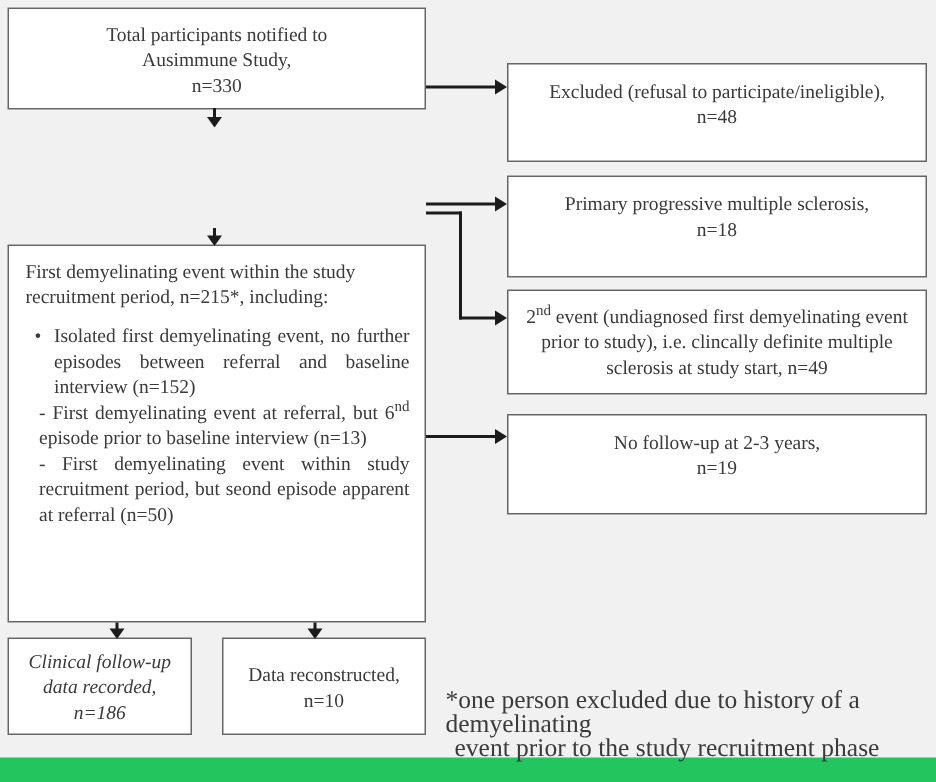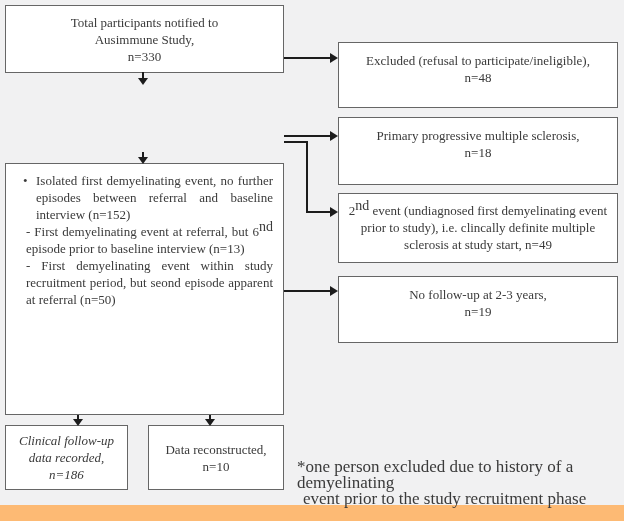--- a/index.html
+++ b/index.html
@@ -6,21 +6,21 @@
   body {
     width: 624px; height: 521px;
     background: #ffffff;
     font-family: "Liberation Serif", "DejaVu Serif", serif;
     color: var(--text, #3a3a3a);
   }
   #stage {
     position: relative;
     width: 624px; height: 521px;
     overflow: hidden;
-    background: #fdba74;
+    background: #22c55e;
   }
   #gray-panel {
     position: absolute; left: 0; top: 0;
     width: 624px; height: 505px;
     background: var(--bg, #f1f1f2);
   }
   .node {
     position: absolute;
     box-sizing: border-box;
     background: var(--boxfill, #ffffff);
@@ -55,21 +55,21 @@
     text-align: justify;
   }
   .bullet::before {
     content: "\2022";
     position: absolute; left: 6px; top: 0;
   }
   .dash {
     padding-left: 9px;
     text-align: justify;
   }
-  sup { font-size: 14px; line-height: 0; vertical-align: super; }
+  sup { font-size: 10px; line-height: 0; vertical-align: super; }
   .line { position: absolute; background: var(--arrow, #1c1c1c); }
   .head-right {
     position: absolute; width: 0; height: 0;
     border-top: 5px solid transparent;
     border-bottom: 5px solid transparent;
     border-left: 8px solid var(--arrow, #1c1c1c);
   }
   .head-down {
     position: absolute; width: 0; height: 0;
     border-left: 5px solid transparent;
@@ -89,20 +89,22 @@
 
 <div id="stage">
   <div id="gray-panel"></div>
 
   <div class="node center-flex" style="left:5px; top:5px; width:279px; height:68px;">Total participants notified to
 Ausimmune Study,
 n=330</div>
 
 
   <div class="node" id="node-first-event" style="left:5px; top:163px; width:279px; height:252px;">
+    <div class="intro">First demyelinating event within the study
+recruitment period, n=215*, including:</div>
     <div class="bullet">Isolated first demyelinating event, no further episodes between referral and baseline interview (n=152)</div>
     <div class="dash"><span>- First demyelinating event at referral, but 6</span><sup>nd</sup><span> episode prior to baseline interview (n=13)</span></div>
     <div class="dash">- First demyelinating event within study recruitment period, but seond episode apparent at referral (n=50)</div>
   </div>
 
   <div class="node center-flex" style="left:5px; top:425px; width:123px; height:65px;font-style:italic;">Clinical follow-up
 data recorded,
 n=186</div>
 
   <div class="node center-flex" style="left:148px; top:425px; width:136px; height:65px;">Data reconstructed,

